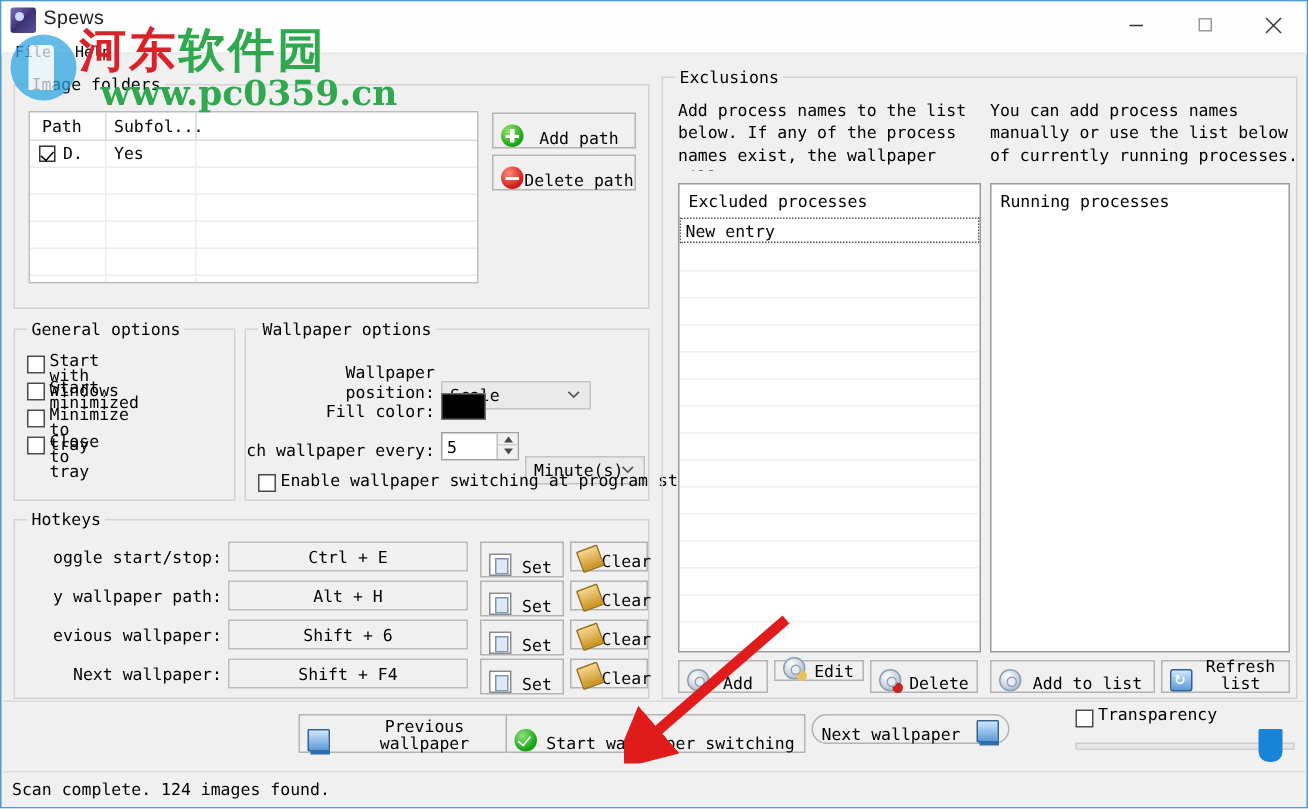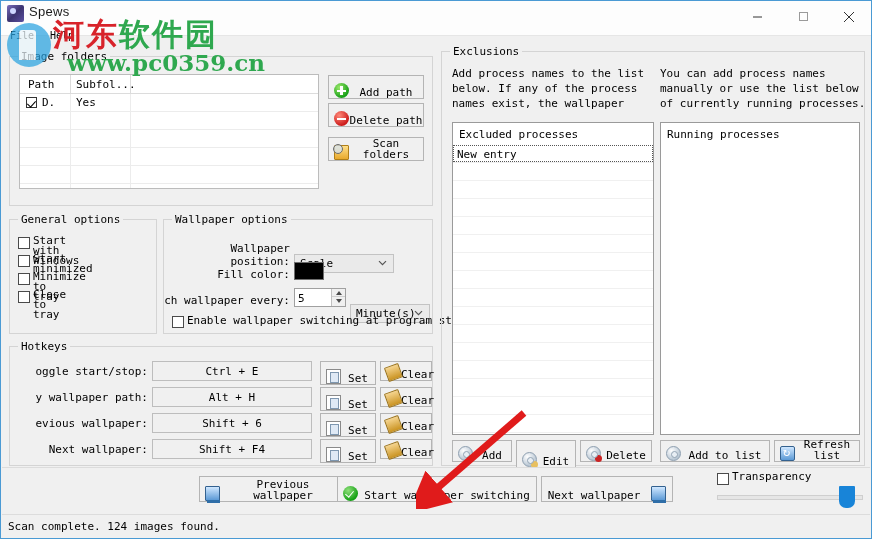--- a/index.html
+++ b/index.html
@@ -219,29 +219,29 @@
   .list-head{ position:absolute; left:6px; top:5px; font-size:11px; color:#000; }
   .list-rows{ position:absolute; left:0; top:22px; width:100%; }
   .lrow{ height:18px; border-bottom:1px solid #f0f0f0; position:relative; }
   #sel-entry{
     position:absolute; left:0; top:0; width:100%; height:17px;
     border:1px dotted #555; box-sizing:border-box;
   }
   #sel-entry span{ position:absolute; left:3px; top:2px; font-size:11px; }
 
   #btn-add     { left:10px;  top:388px; width:60px; height:22px; }
-  #btn-edit    { left:74px;  top:388px; width:60px; height:28px; }
+  #btn-edit    { left:74px;  top:388px; width:60px; height:14px; }
   #btn-delete  { left:138px; top:388px; width:72px; height:22px; }
   #btn-addlist { left:218px; top:388px; width:110px; height:22px; }
   #btn-refresh { left:332px; top:388px; width:86px; height:22px; }
 
   
   #btn-prev { left:198px; top:475px; width:148px; height:26px; }
   #btn-start{ left:336px; top:475px; width:200px; height:26px; }
-  #btn-next { left:540px; top:475px; width:132px; height:26px; }
+  #btn-next { left:540px; top:475px; width:132px; height:20px;border-radius:13px; }
 
   #chk-transparency{ position:absolute; left:716px; top:471px; }
   #chk-transparency .chkbox{ top:1px; }
   #chk-transparency .chk-label{ white-space:nowrap; }
 
   #slider-track{
     position:absolute; left:716px; top:494px; width:146px; height:5px;
     background:#e6e6e6; border:1px solid #cfcfcf;
   }
   #slider-thumb{
@@ -341,24 +341,20 @@
     </div>
 
     <div class="wbtn" id="btn-addpath">
       <span class="ico ico-plus"></span>
       <span class="lbl">Add path</span>
     </div>
     <div class="wbtn" id="btn-delpath">
       <span class="ico ico-minus"></span>
       <span class="lbl">Delete path</span>
     </div>
-    <div class="wbtn" id="btn-scanfold">
-      <span class="ico ico-folder"></span>
-      <span class="lbl">Scan folders</span>
-    </div>
   </div>
 
   <div class="group" id="grp-general">
     <div class="legend">General options</div>
 
     <div class="chk-row" id="chk-startwin">
       <div class="chkbox"></div>
       <div class="chk-label">Start with
 Windows</div>
     </div>

